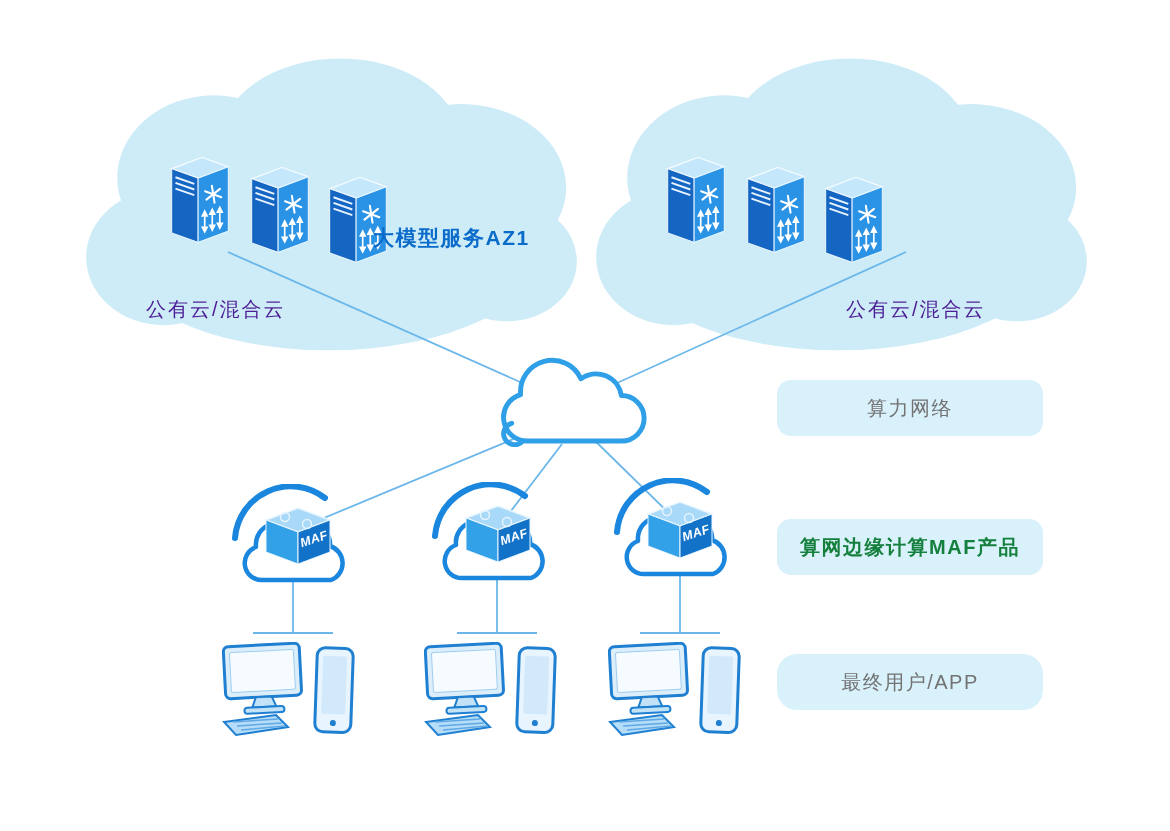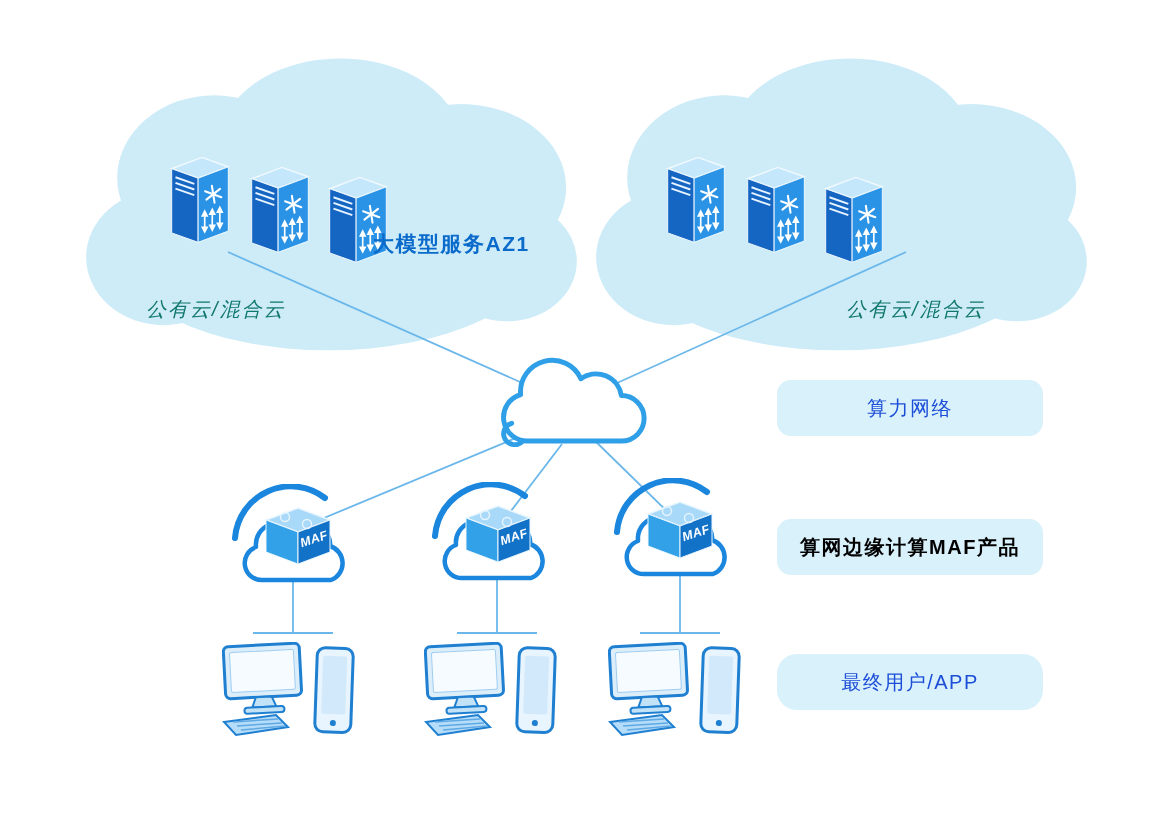--- a/index.html
+++ b/index.html
@@ -5,35 +5,35 @@
   * { margin:0; padding:0; box-sizing:border-box; }
   html,body { background:#ffffff; }
   body { font-family:"Liberation Sans","DejaVu Sans",sans-serif; }
   .canvas { position:relative; width:1170px; height:831px; background:#ffffff; overflow:hidden; }
 
   .lines-layer { position:absolute; left:0; top:0; z-index:2; }
   .bigcloud { position:absolute; z-index:1; }
   .icon, .node { position:absolute; z-index:3; }
 
   .cloud-title { position:absolute; z-index:4; font-weight:bold; font-size:21px;
-                 color:#0b6bcb; letter-spacing:1.5px; white-space:nowrap;margin-top:6px; }
-  .cloud-sub   { position:absolute; z-index:4; font-size:20px; color:#0f766e;
-                 letter-spacing:2px; white-space:nowrap;font-style:italic; }
+                 color:#0b6bcb; letter-spacing:1.5px; white-space:nowrap; }
+  .cloud-sub   { position:absolute; z-index:4; font-size:20px; color:#4c1d95;
+                 letter-spacing:2px; white-space:nowrap; }
 
   .maf-node { width:140px; height:102px; }
   .maf-node > svg { position:absolute; left:0; top:0; }
   .maf-text { position:absolute; left:69px; top:48px; width:34px; text-align:center;
               color:#ffffff; font-weight:bold; font-style:italic; font-size:12.5px;
               letter-spacing:0.5px; transform:rotate(-18deg); z-index:4; }
 
   .side-label { position:absolute; left:777px; width:266px; height:56px;
                 background:#d8f1fb; border-radius:14px; display:flex;
                 align-items:center; justify-content:center; font-size:20px;
-                color:#1d4ed8; letter-spacing:1.5px; z-index:3; white-space:nowrap; }
-  .side-label.emphasis { color:#000000; font-weight:bold; }
+                color:#737373; letter-spacing:1.5px; z-index:3; white-space:nowrap; }
+  .side-label.emphasis { color:#15803d; font-weight:bold; }
 
   .defs-holder { position:absolute; width:0; height:0; overflow:hidden; }
 </style>
 </head>
 <body>
 
 <svg class="defs-holder" aria-hidden="true">
   <defs>
     <symbol id="sym-bigcloud" viewBox="0 0 520 330">
       <g fill="#cdecf8">

